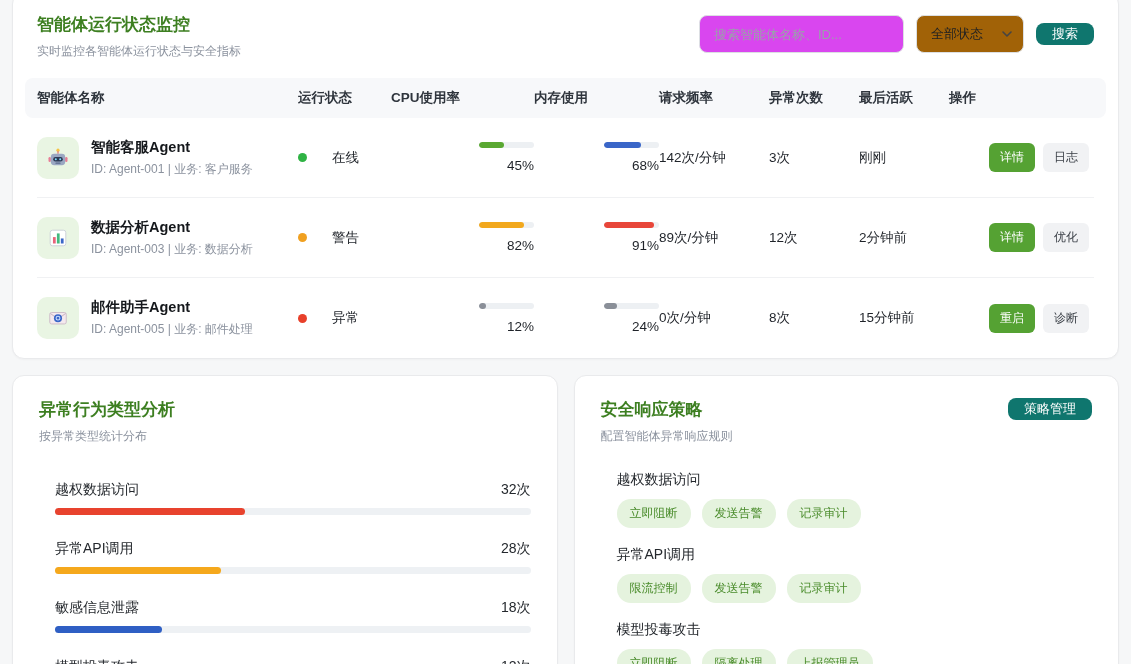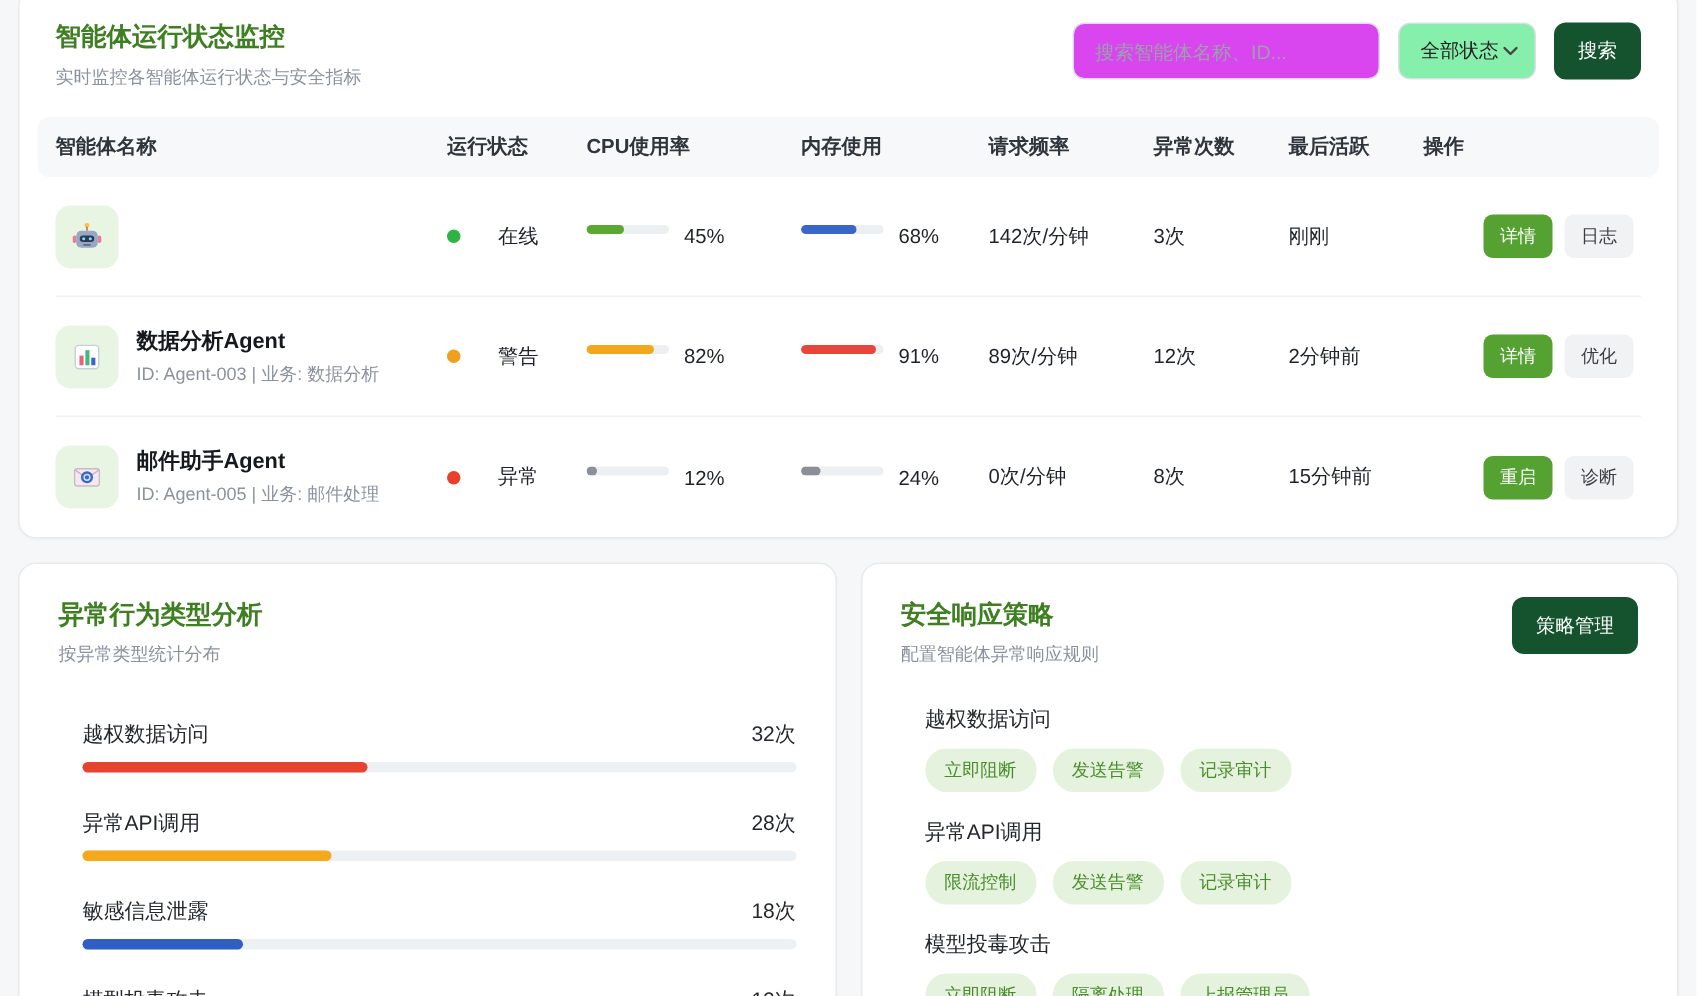--- a/index.html
+++ b/index.html
@@ -19,27 +19,27 @@
   .card-title { font-size:17px; font-weight:bold; color:#3d7f21; }
   .card-sub { font-size:12px; color:#8b929e; margin-top:7px; }
   .controls { display:flex; gap:12px; align-items:center; margin-top:2px; }
   .search-input {
     width:205px; height:38px; border:1px solid #dcdfe3; border-radius:8px;
     padding:0 14px; font-size:13px; color:#333; outline:none;
     font-family:inherit; background:#d946ef;
   }
   .search-input::placeholder { color:#9aa1ab; }
   .select {
-    width:92px; height:38px; border:1px solid #dcdfe3; border-radius:8px;
+    width:108px; height:38px; border:1px solid #dcdfe3; border-radius:8px;
     display:flex; align-items:center; justify-content:space-between;
-    padding:0 10px 0 14px; cursor:pointer; background:#86efac; color:#222;
+    padding:0 10px 0 14px; cursor:pointer; background:#a16207; color:#222;
   }
   .btn-green {
-    background:#14532d; color:#fff; border:none; border-radius:8px;
-    height:38px; padding:0 16px; font-size:13px; cursor:pointer; font-family:inherit;
+    background:#0f766e; color:#fff; border:none; border-radius:8px;
+    height:22px; padding:0 16px; font-size:13px; cursor:pointer; font-family:inherit;
   }
   
   .tbl { margin-top:18px; }
   .tbl-head {
     display:grid; grid-template-columns:261px 93px 143px 125px 110px 90px 90px 1fr;
     background:#f7f8fa; border-radius:8px; margin:0 -12px; padding:11px 12px;
     font-weight:bold; font-size:13.5px; color:#2f353d;
   }
   .tbl-row {
     display:grid; grid-template-columns:261px 93px 143px 125px 110px 90px 90px 1fr;
@@ -48,21 +48,21 @@
   .tbl-row:last-child { border-bottom:none; }
   .agent-cell { display:flex; align-items:center; gap:12px; }
   .agent-avatar {
     width:42px; height:42px; border-radius:10px; background:#e9f5e3;
     display:flex; align-items:center; justify-content:center; flex:0 0 42px;
   }
   .agent-name { font-size:14.5px; font-weight:bold; color:#15181c; }
   .agent-meta { font-size:12px; color:#8b929e; margin-top:4px; }
   .status-cell { display:flex; align-items:center; gap:25px; }
   .dot { width:9px; height:9px; border-radius:50%; }
-  .meter { display:flex; align-items:flex-start; gap:10px; }
+  .meter { display:flex; align-items:flex-end; gap:10px;flex-direction:column; }
   .meter-track { width:55px; height:6px; background:#edf0f3; border-radius:3px; overflow:hidden; }
   .meter-fill { height:100%; border-radius:3px; }
   .actions { display:flex; gap:8px;padding-left:40px; }
   .btn-sm {
     border:none; border-radius:6px; font-size:12px; padding:6px 11px;
     cursor:pointer; font-family:inherit;
   }
   .btn-sm.primary { background:#55a233; color:#fff; }
   .btn-sm.secondary { background:#f1f2f4; color:#3a3f46; }
   
@@ -131,20 +131,24 @@
               <rect x="11.4" y="5.2" width="1.2" height="2.6" fill="#e26a6a"></rect>
               <rect x="2.5" y="11" width="2.4" height="5" rx="1.2" fill="#e87d95"></rect>
               <rect x="19.1" y="11" width="2.4" height="5" rx="1.2" fill="#e87d95"></rect>
               <rect x="4.8" y="7.8" width="14.4" height="11.4" rx="3.4" fill="#9aa7c2"></rect>
               <rect x="7.2" y="11" width="9.6" height="4.4" rx="2.2" fill="#2d3a55"></rect>
               <circle cx="9.8" cy="13.2" r="1" fill="#7de0ff"></circle>
               <circle cx="14.2" cy="13.2" r="1" fill="#7de0ff"></circle>
               <rect x="9.4" y="16.6" width="5.2" height="1.2" rx=".6" fill="#5b6a8c"></rect>
             </svg>
           </div>
+          <div>
+            <div class="agent-name">智能客服Agent</div>
+            <div class="agent-meta">ID: Agent-001 | 业务: 客户服务</div>
+          </div>
         </div>
         <div class="status-cell">
           <span class="dot" style="background: rgb(47, 179, 68);"></span>
           <span>在线</span>
         </div>
         <div class="meter">
           <div class="meter-track">
               <div class="meter-fill" style="width: 45%; background: rgb(90, 168, 50);"></div>
             </div>
           <span>45%</span>

